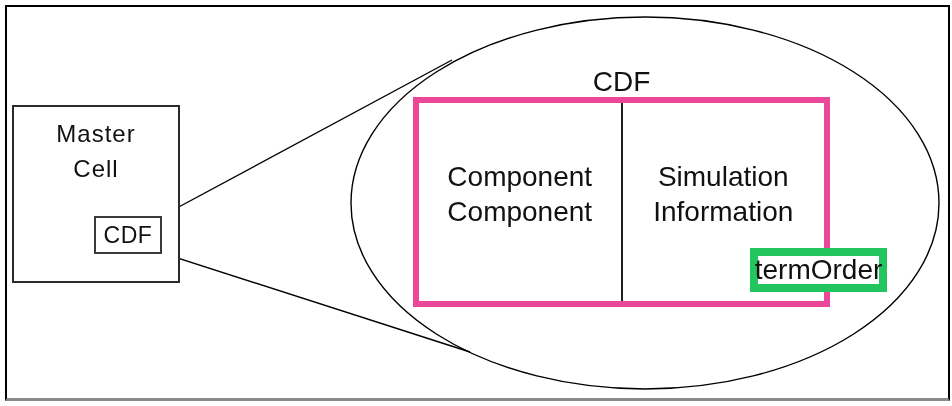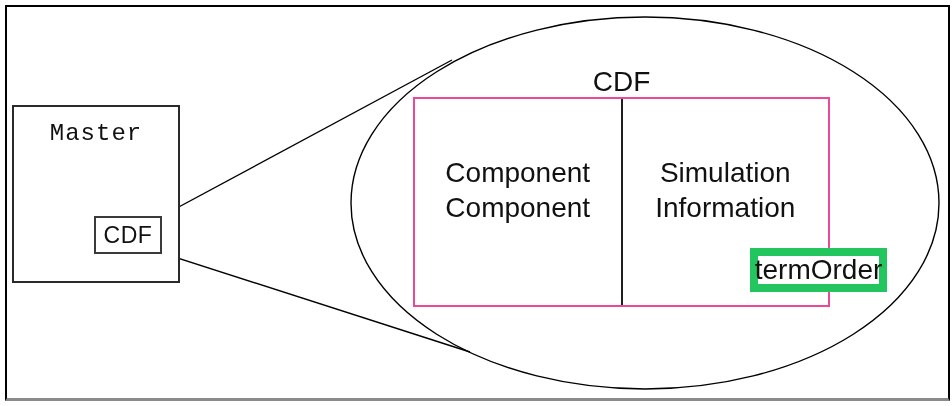--- a/index.html
+++ b/index.html
@@ -42,21 +42,20 @@
     background: #ffffff;
   }
   .master-label {
     position: absolute;
     left: 12px; top: 116px;
     width: 168px;
     text-align: center;
     font-size: 24px;
     line-height: 35px;
     letter-spacing: 1px;
-    font-family: Liberation Mono, monospace;
   }
   .cdf-small-box {
     position: absolute;
     left: 94px; top: 216px;
     width: 68px; height: 38px;
     box-sizing: border-box;
     border: 2px solid #3a3a3a;
     background: #ffffff;
     display: flex;
     align-items: center;
@@ -70,21 +69,21 @@
     left: 413px; top: 66px;
     width: 417px;
     text-align: center;
     font-size: 28px;
   }
   .cdf-big-box {
     position: absolute;
     left: 413px; top: 97px;
     width: 417px; height: 210px;
     box-sizing: border-box;
-    border: 2px solid #ec4899;
+    border: 6px solid #ec4899;
     background: #ffffff;
     display: flex;
   }
   .cdf-cell {
     position: relative;
     flex: 1 1 0;
   }
   .cdf-cell.right {
     border-left: 2px solid #1f1f1f;
   }
@@ -120,20 +119,21 @@
   <svg class="shapes" viewBox="0 0 952 406" xmlns="http://www.w3.org/2000/svg">
     <ellipse cx="645" cy="203" rx="294" ry="186" fill="none" stroke-width="1.4" stroke="#000000"></ellipse>
     <line x1="162" y1="216" x2="452" y2="60" stroke-width="1.4" stroke="#000000"></line>
     <line x1="162" y1="253" x2="470" y2="352" stroke-width="1.4" stroke="#000000"></line>
   </svg>
 
   <div class="master-box"></div>
 
   <div class="master-label">
     <div>Master</div>
+    <div>Cell</div>
   </div>
 
   <div class="cdf-small-box">
     <span>CDF</span>
   </div>
 
   <div class="cdf-title">CDF</div>
 
   <div class="cdf-big-box">
     <div class="cdf-cell left">

